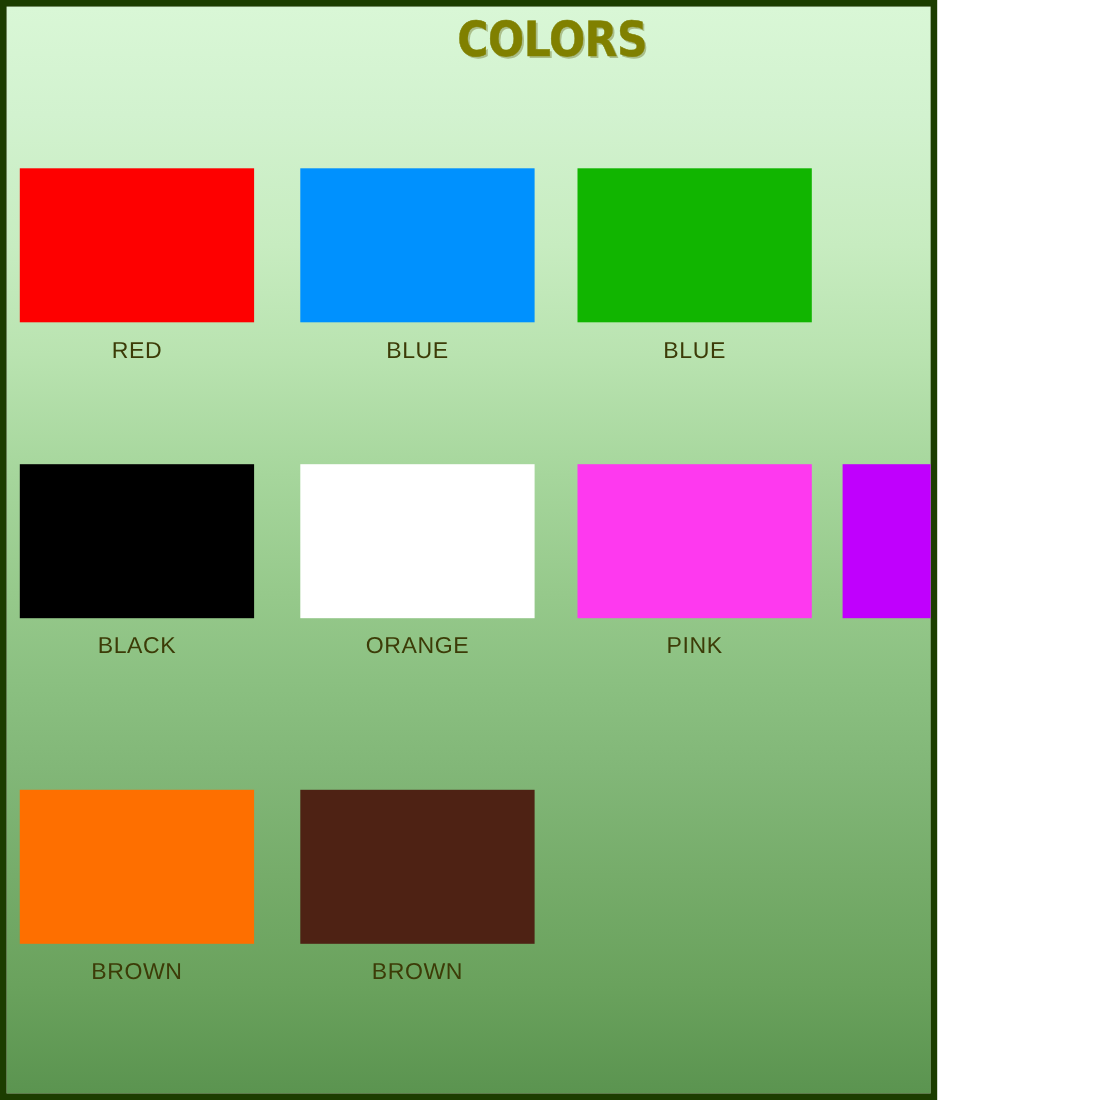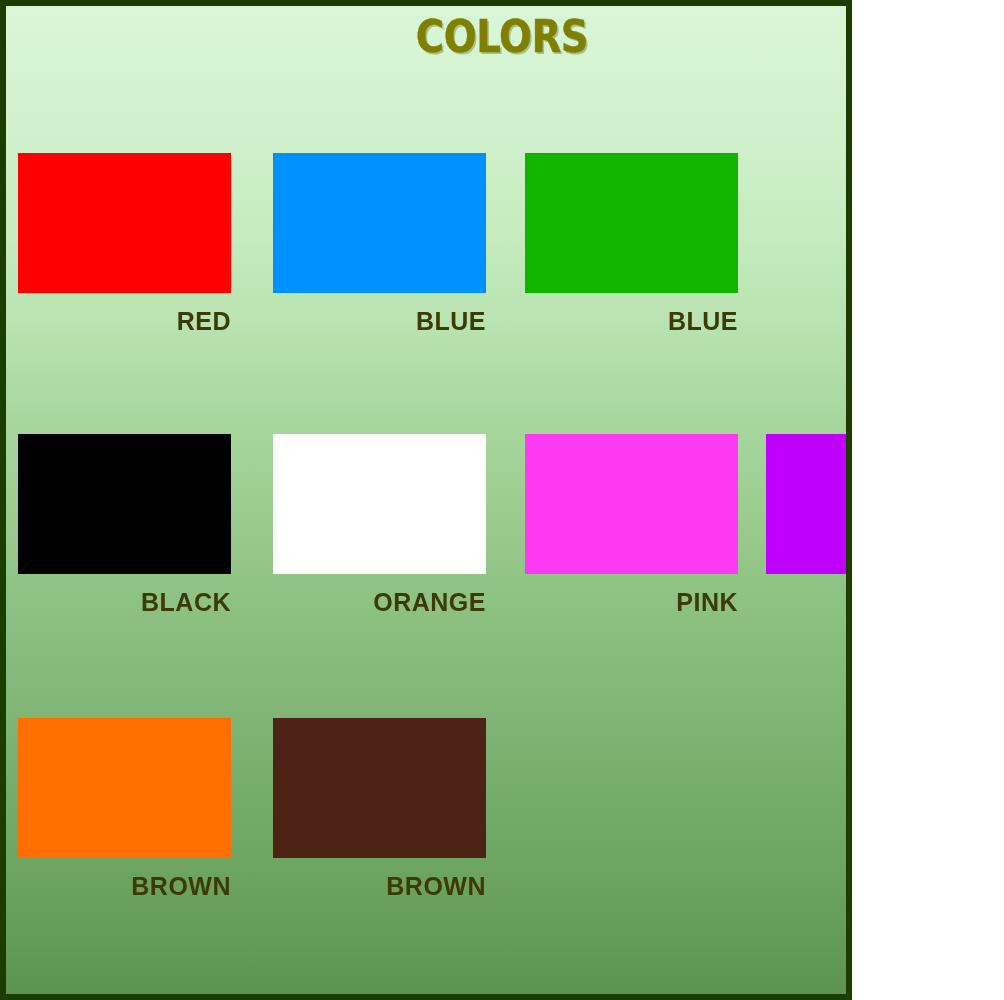--- a/index.html
+++ b/index.html
@@ -60,39 +60,39 @@
     position: absolute;
   }
   .swatch {
     width: 213px;
     height: 140px;
     display: block;
   }
   .swatch-label {
     display: block;
     width: 213px;
-    text-align: right;
+    text-align: center;
     margin-top: 14px;
     font-family: "Liberation Sans", sans-serif;
-    font-size: 25px;
-    font-weight: 700;
+    font-size: 21px;
+    font-weight: 400;
     color: #3c3b07;
     letter-spacing: 0.5px;
     white-space: nowrap;
   }
 
   
   .col-0 { left: 12px; }
   .col-1 { left: 267px; }
   .col-2 { left: 519px; }
   .col-3 { left: 760px; }
 
   
   .row-0 { top: 147px; }
-  .row-1 { top: 428px; }
+  .row-1 { top: 416px; }
   .row-2 { top: 712px; }
 </style>
 </head>
 <body>
 
 <div id="page">
 
   <div id="title">COLORS</div>
 
   <div class="grid">

